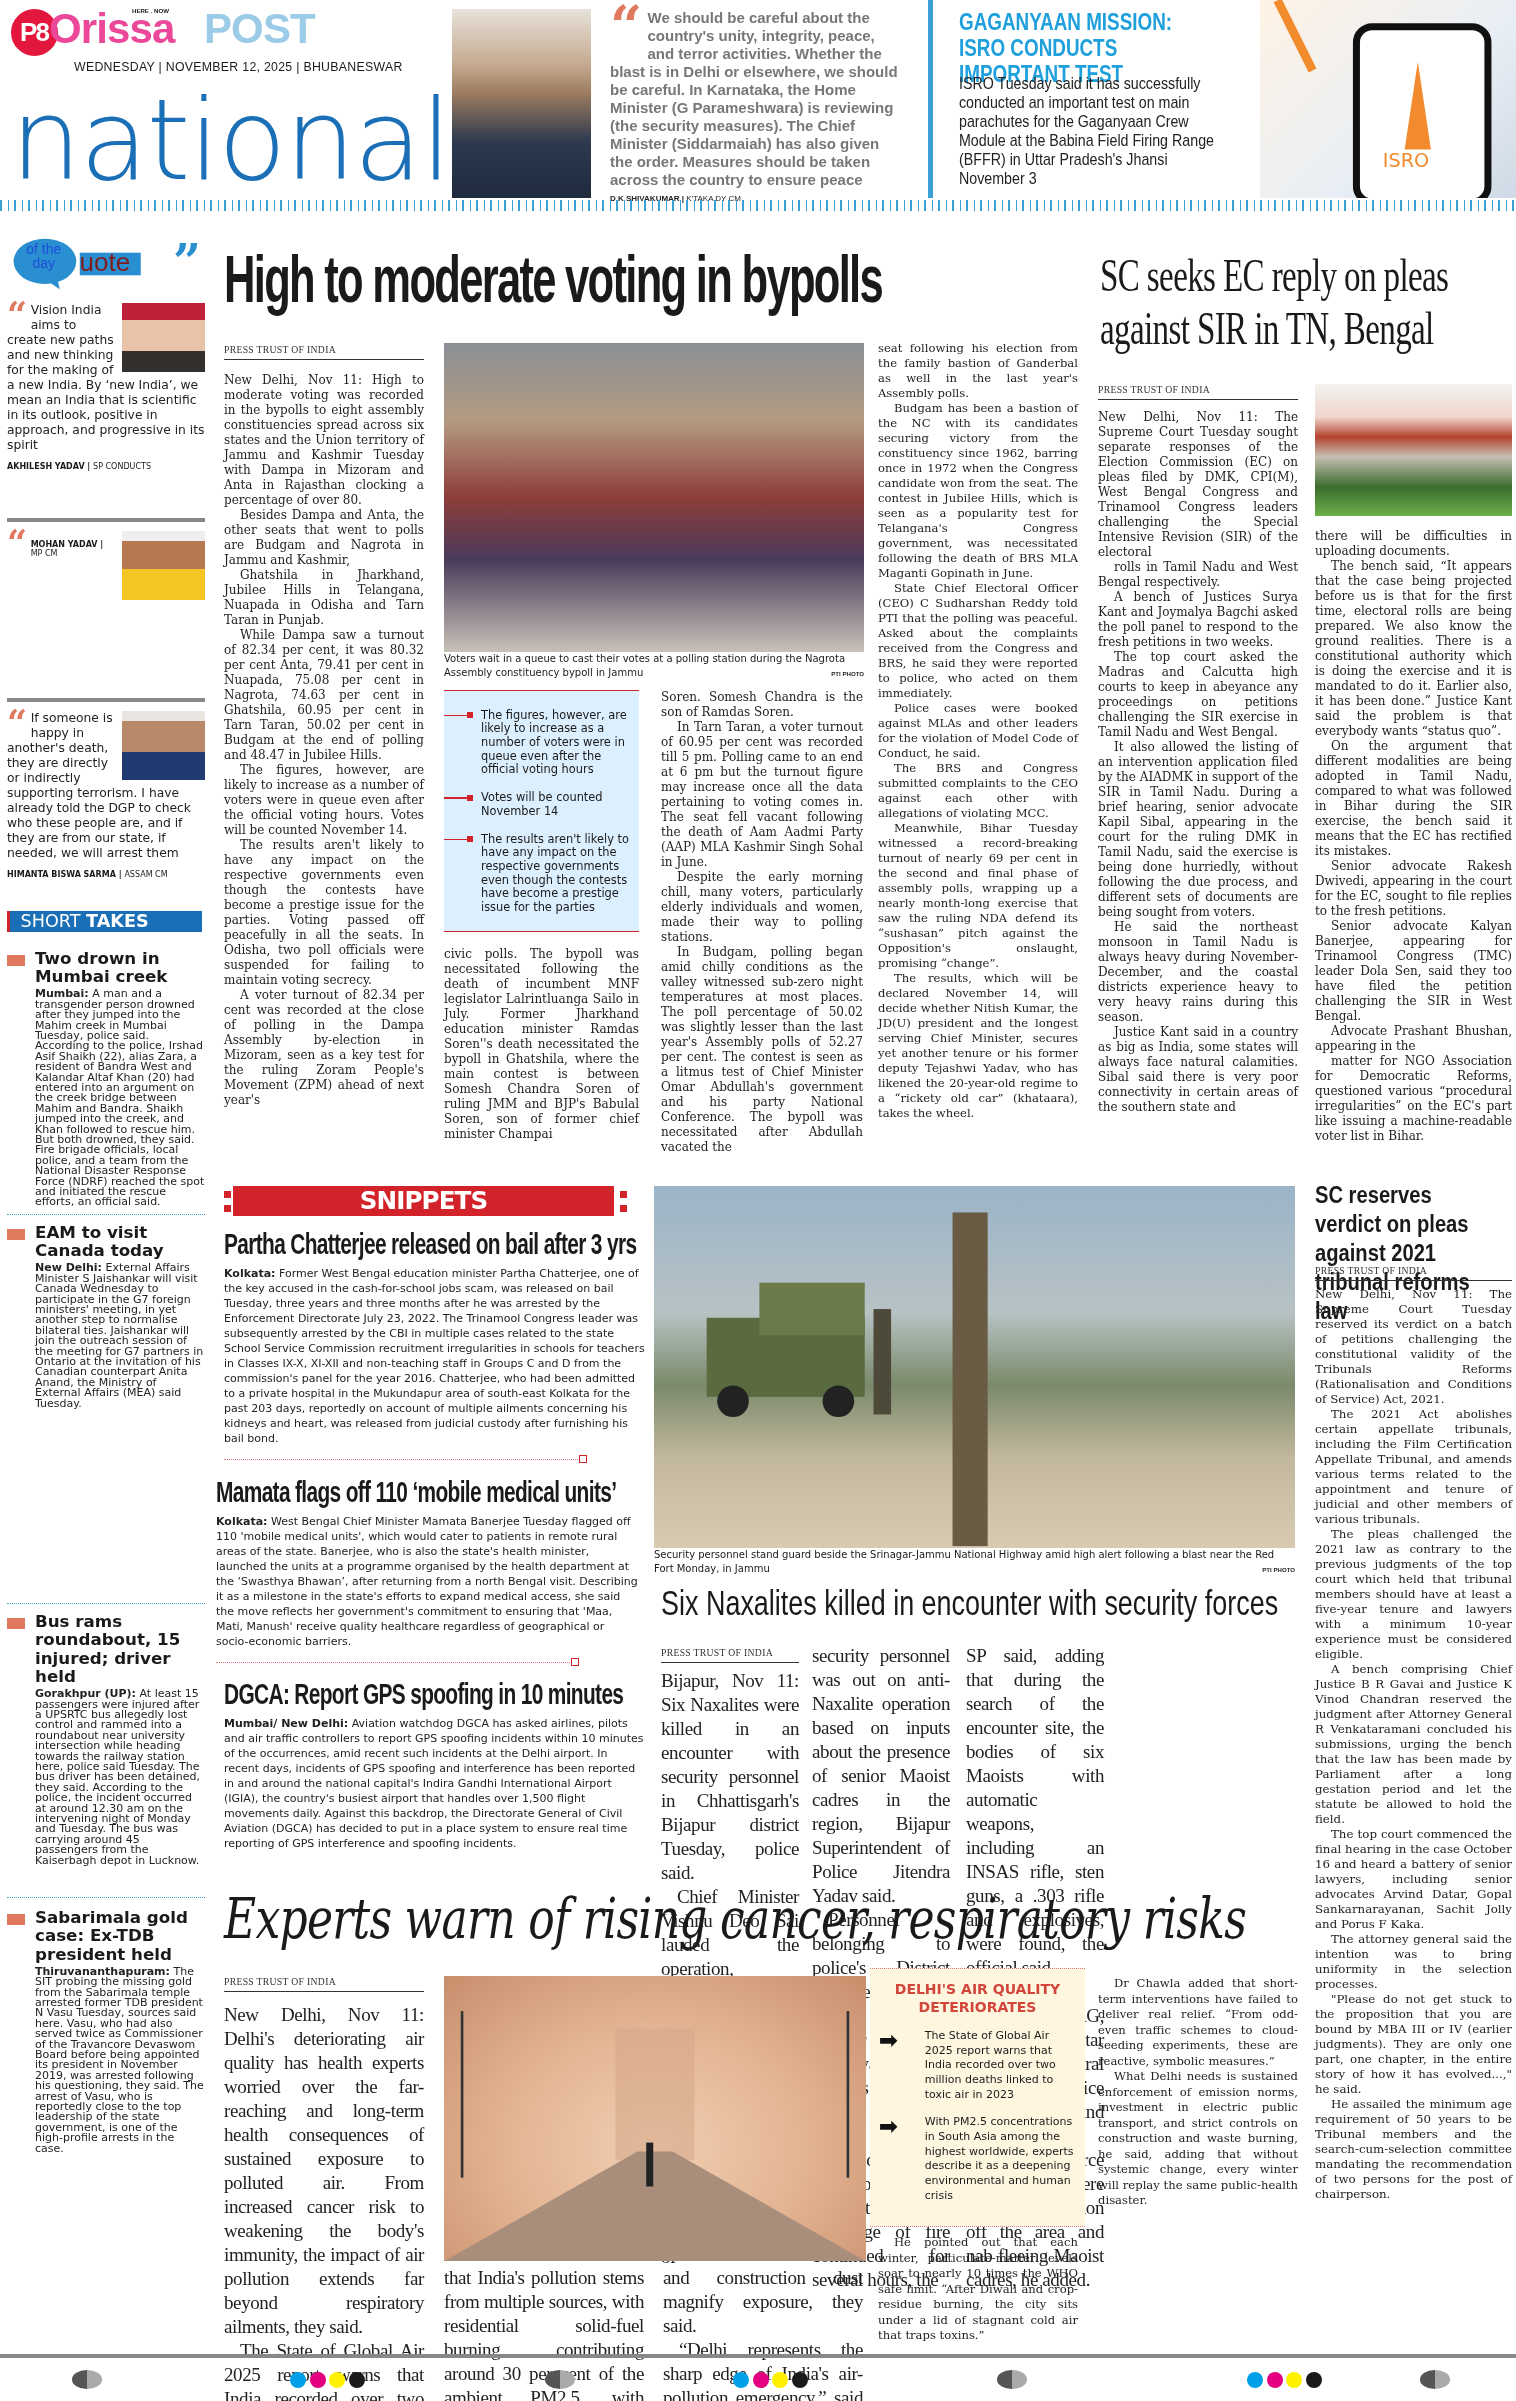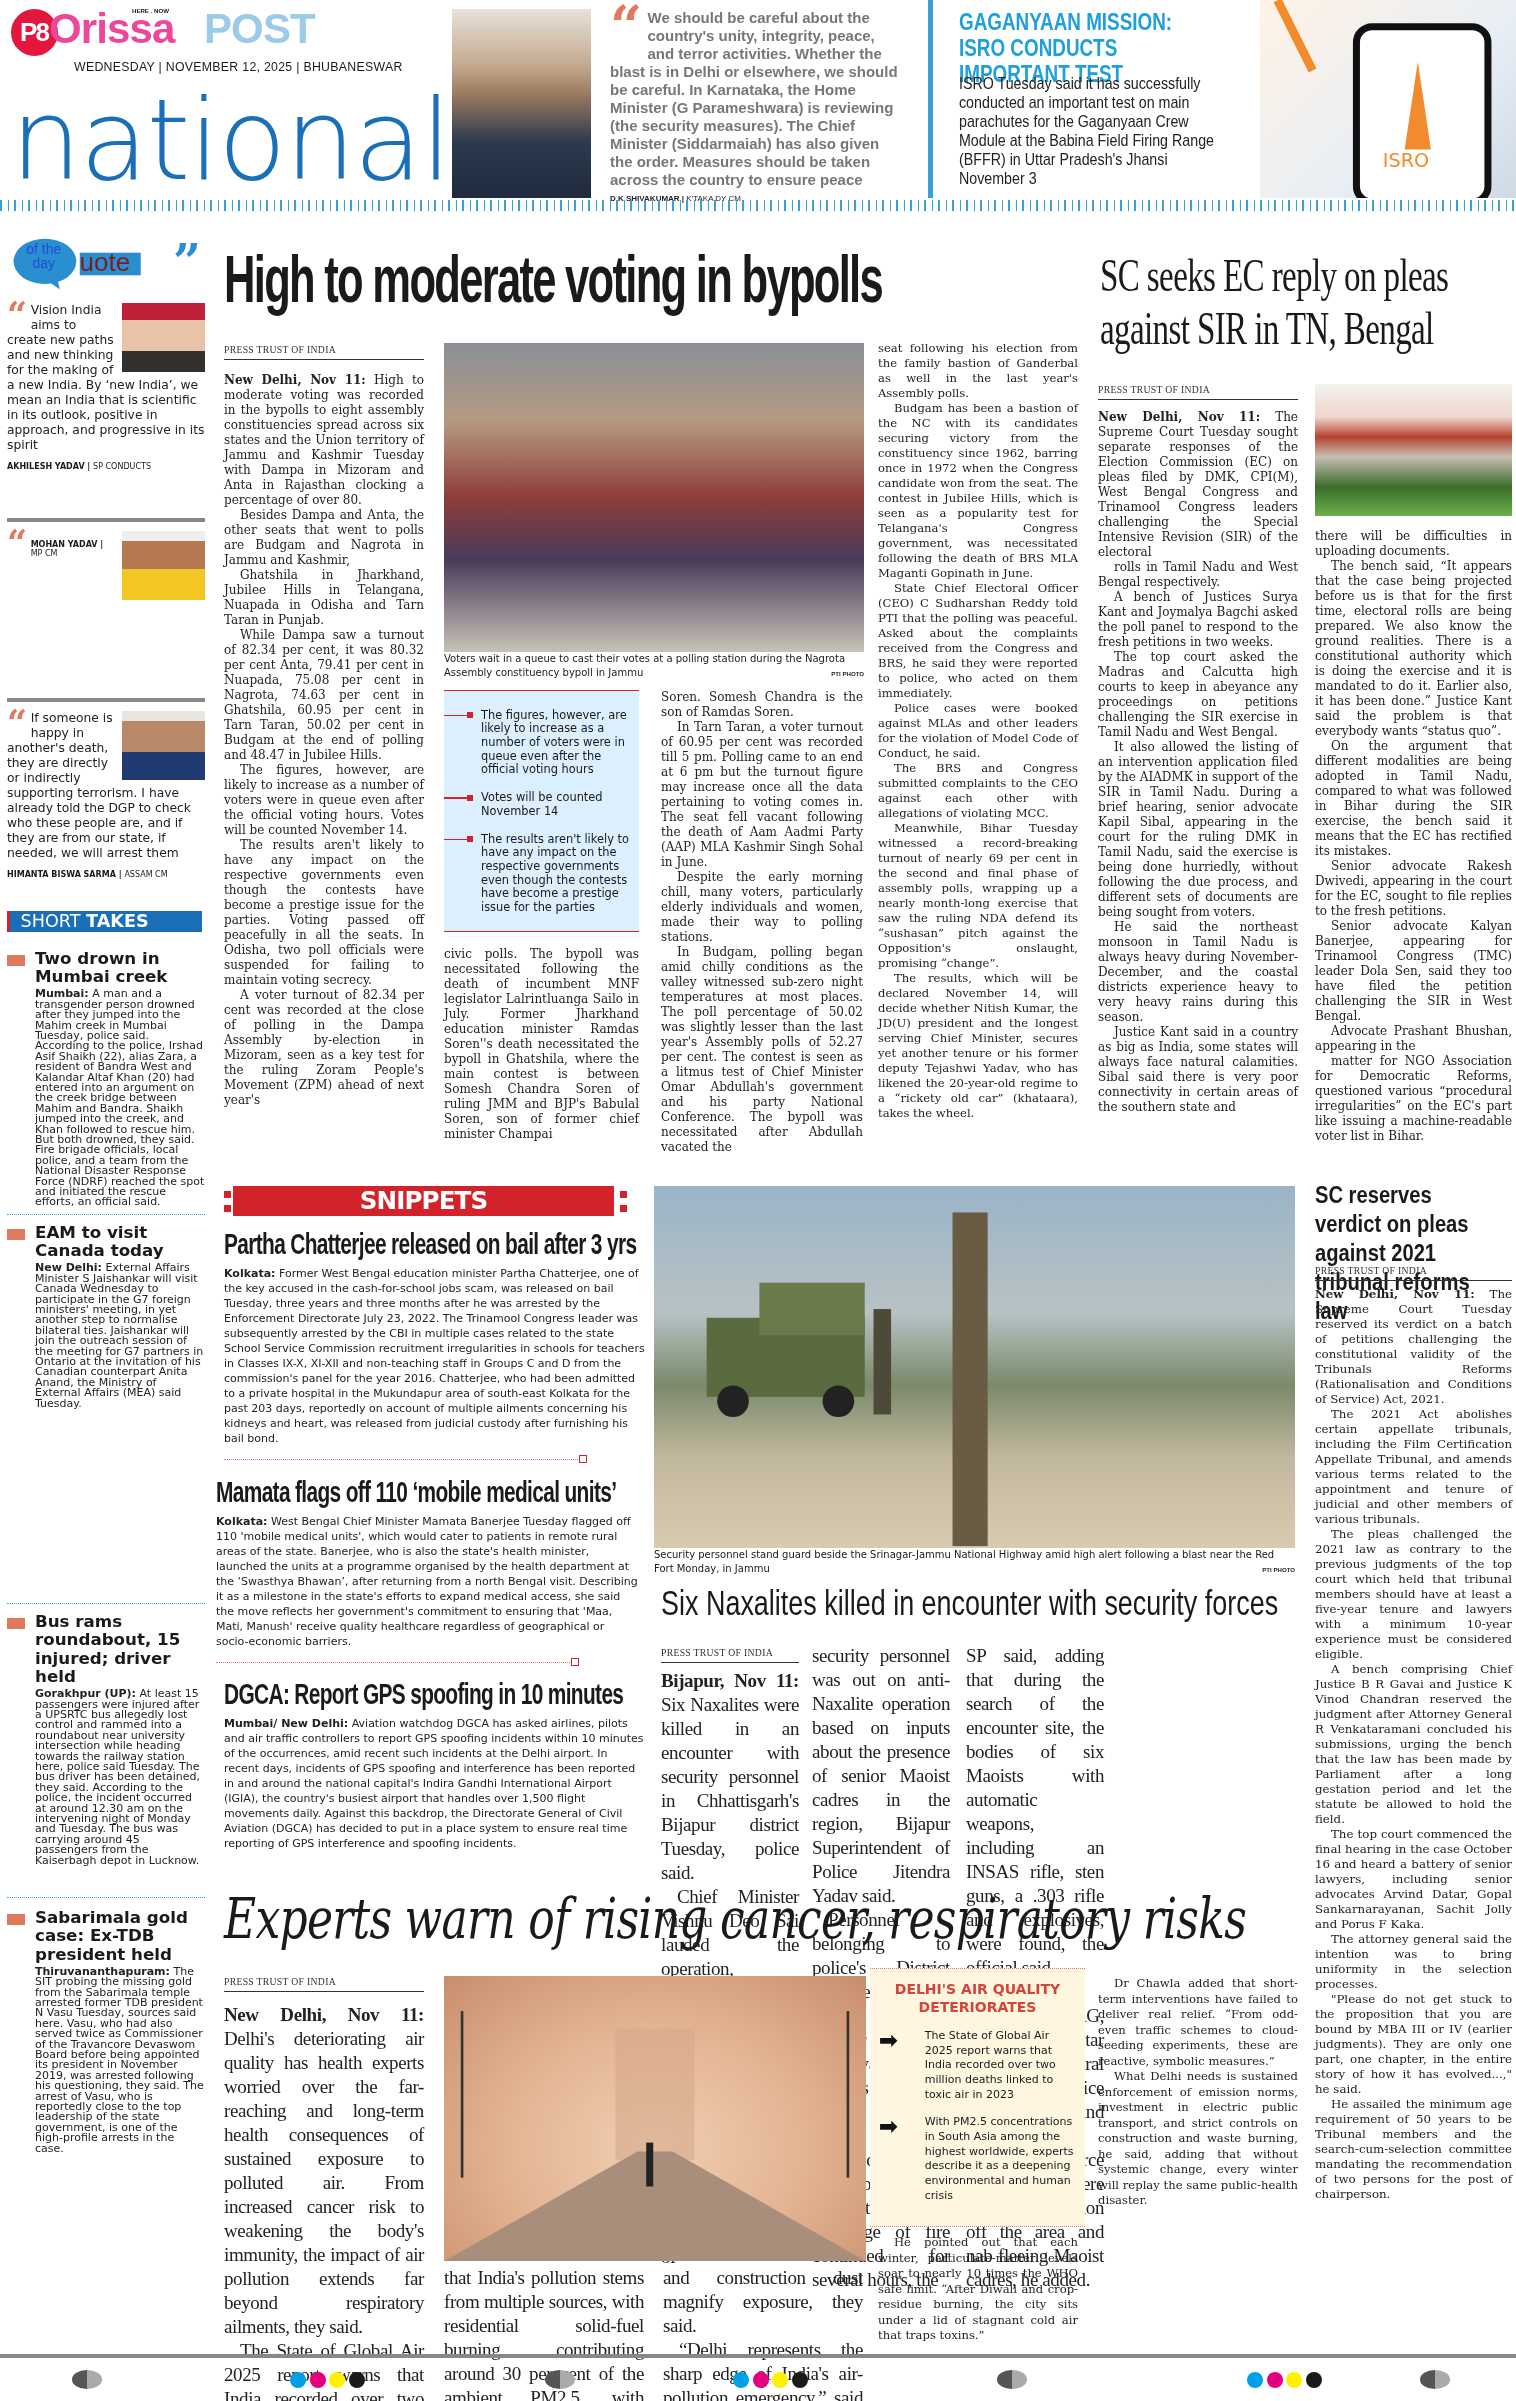--- a/index.html
+++ b/index.html
@@ -3,21 +3,21 @@
 <meta charset="utf-8">
 <style>
 *{box-sizing:border-box;margin:0;padding:0}
 body{width:1517px;height:2401px;background:#fff;color:#1a1a1a;font-family:"Liberation Serif",serif;position:relative;overflow:hidden}
 .abs{position:absolute}
 .sans{font-family:"Liberation Sans",sans-serif}
 .body{font-family:"DejaVu Serif",serif;font-size:12px;line-height:15px;text-align:justify;color:#222}
 .body p{text-indent:16px}
 .body p.first{text-indent:0}
 .credit{font-family:"Liberation Serif",serif;font-size:9.7px;letter-spacing:0.3px;color:#333;border-bottom:1.8px solid #333;padding-bottom:3.5px}
-.dateline{font-weight:bold}
+.dateline{font-weight:normal}
 .photo{overflow:hidden}
 .stripe{height:10.5px;background:repeating-linear-gradient(90deg,#3aa0d8 0 1.8px,transparent 1.8px 8px,#3aa0d8 8px 8.8px,transparent 8.8px 14px)}
 
 #p8{left:10.5px;top:8.8px;width:47px;height:47px;border-radius:50%;background:#e3173e;color:#fff;font:bold 26px "Liberation Sans",sans-serif;display:flex;align-items:center;justify-content:center;letter-spacing:-1.8px}
 #brand1{left:49px;top:5.3px;font:900 42px "Liberation Sans",sans-serif;color:#ec4899;letter-spacing:-0.9px}
 #brand2{left:204px;top:5.3px;font:900 42px "Liberation Sans",sans-serif;color:#9ccbe8;letter-spacing:-0.9px}
 #tagline{left:132px;top:7px;font:bold 6.1px "Liberation Sans",sans-serif}
 #mdate{left:74px;top:60px;font:12.3px "Liberation Sans",sans-serif;letter-spacing:0.3px}
 #section{left:10.5px;top:88px;font:300 112px "DejaVu Sans",sans-serif;color:#1a6fb6;letter-spacing:-1.8px;line-height:104px;font-weight:200}
 #dks-photo{left:452px;top:8.8px;width:139px;height:189px;background:linear-gradient(180deg,#e7e2da 0%,#c4a98e 30%,#9b7a5f 45%,#2d3a4f 70%,#1f2a3d 100%)}

